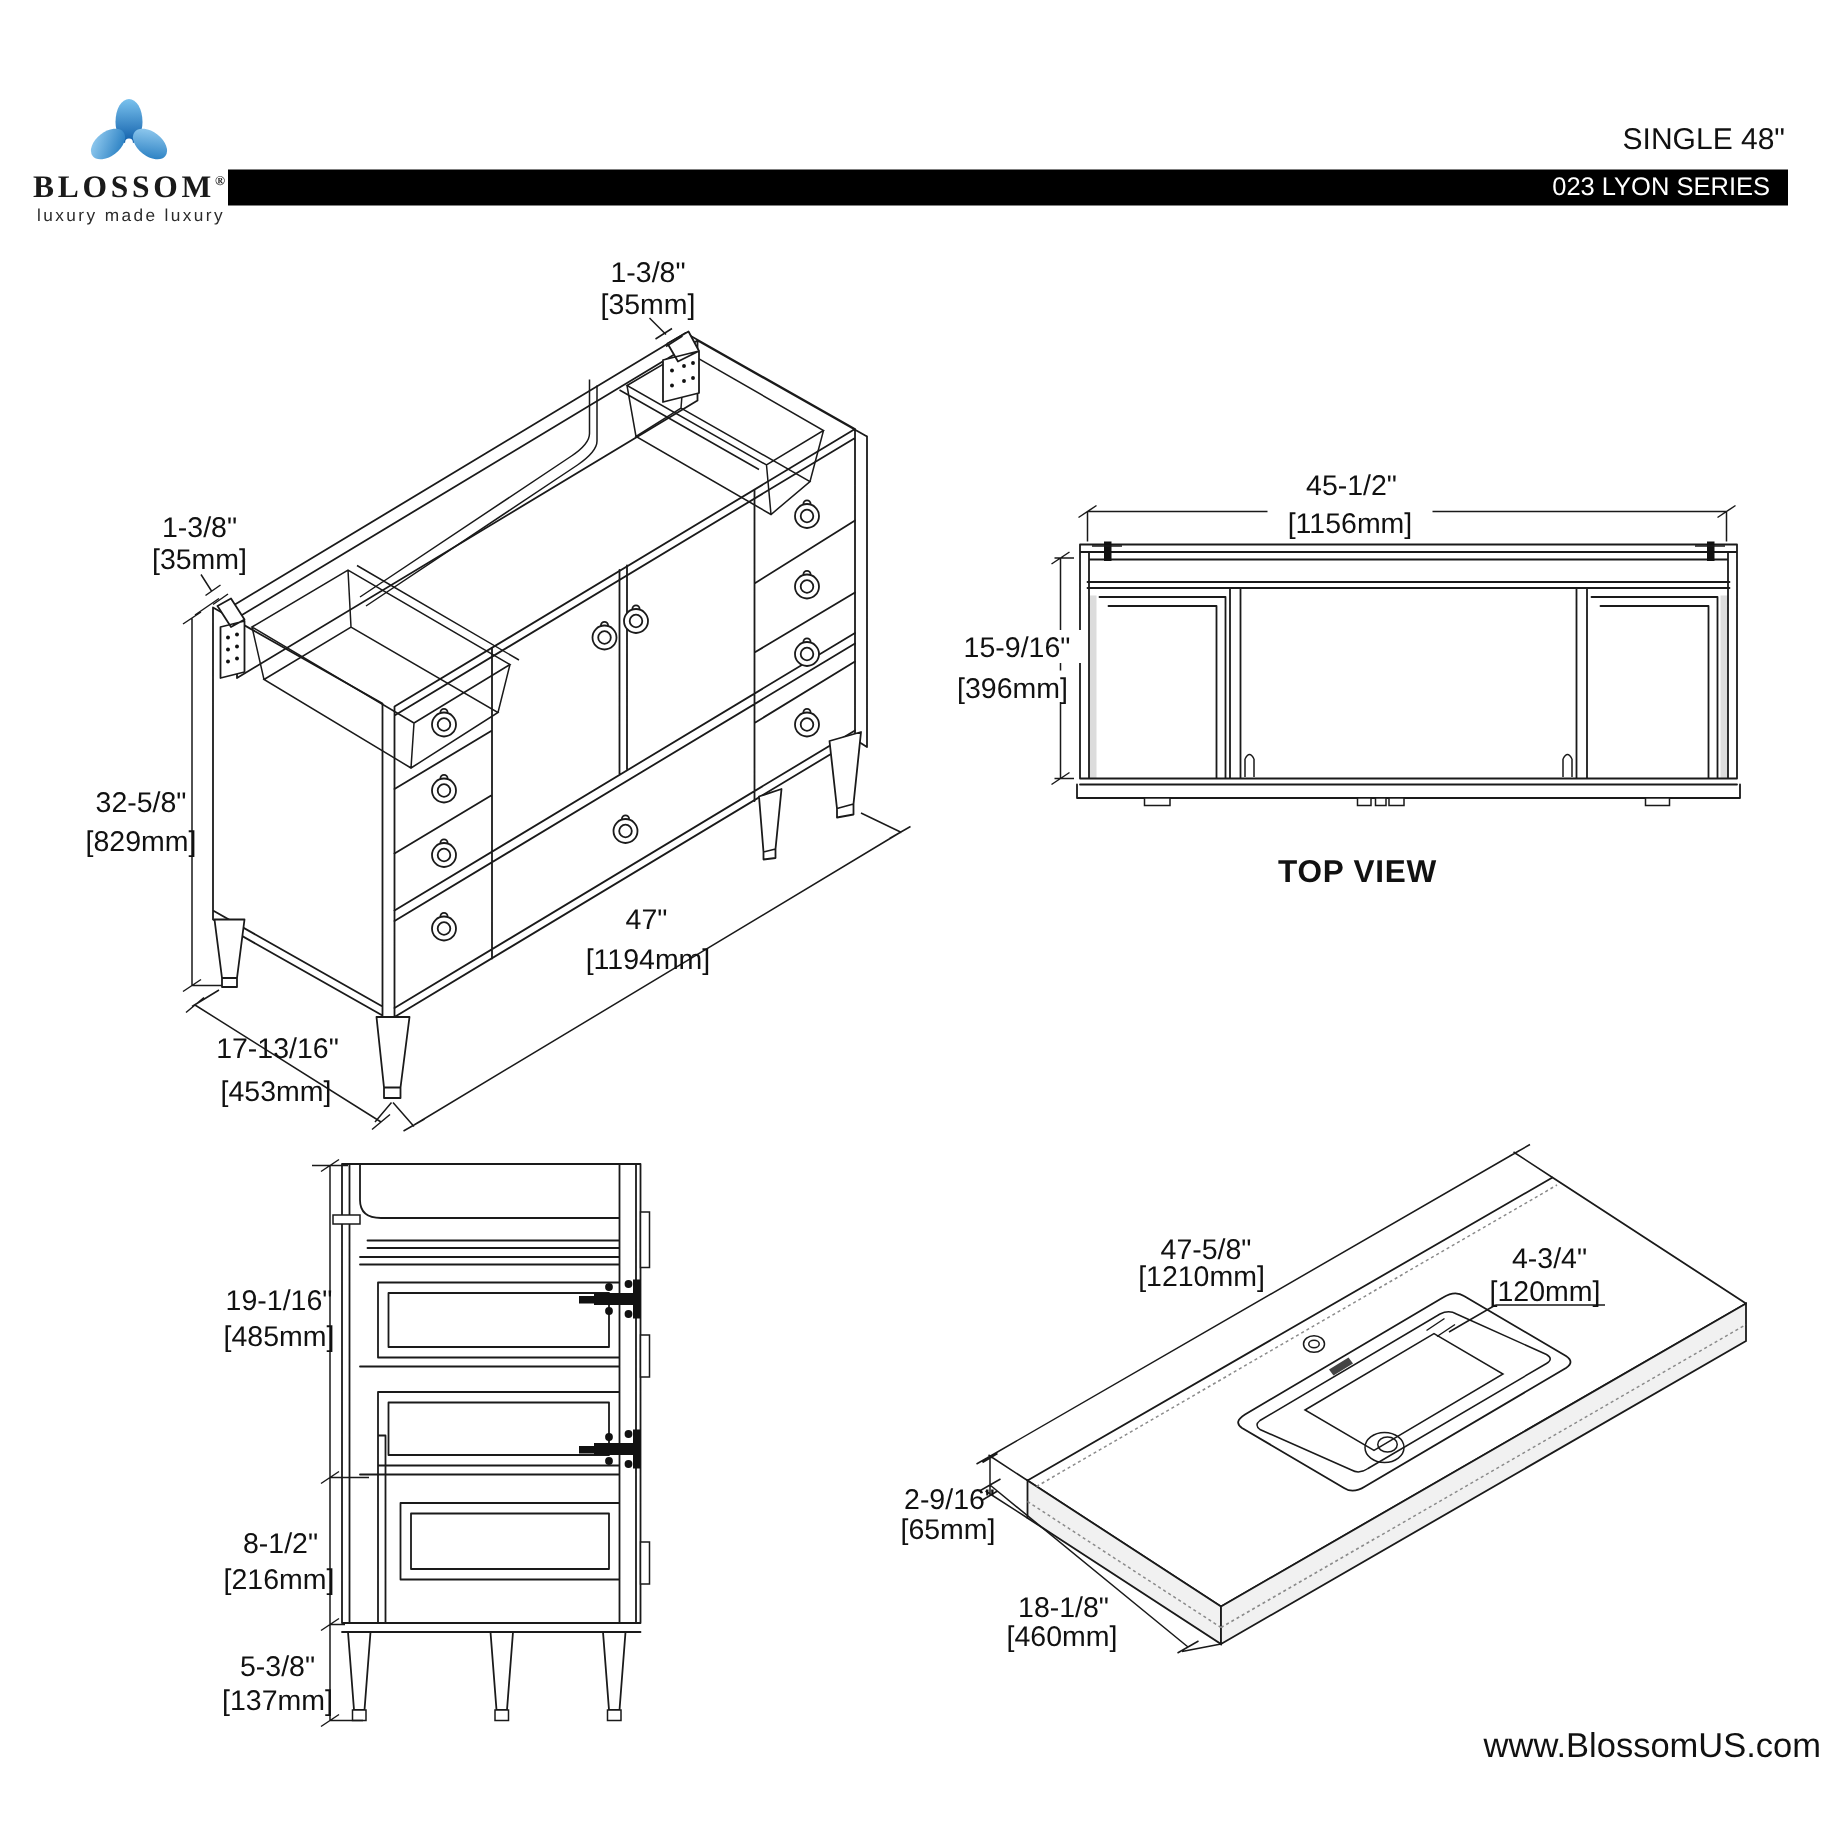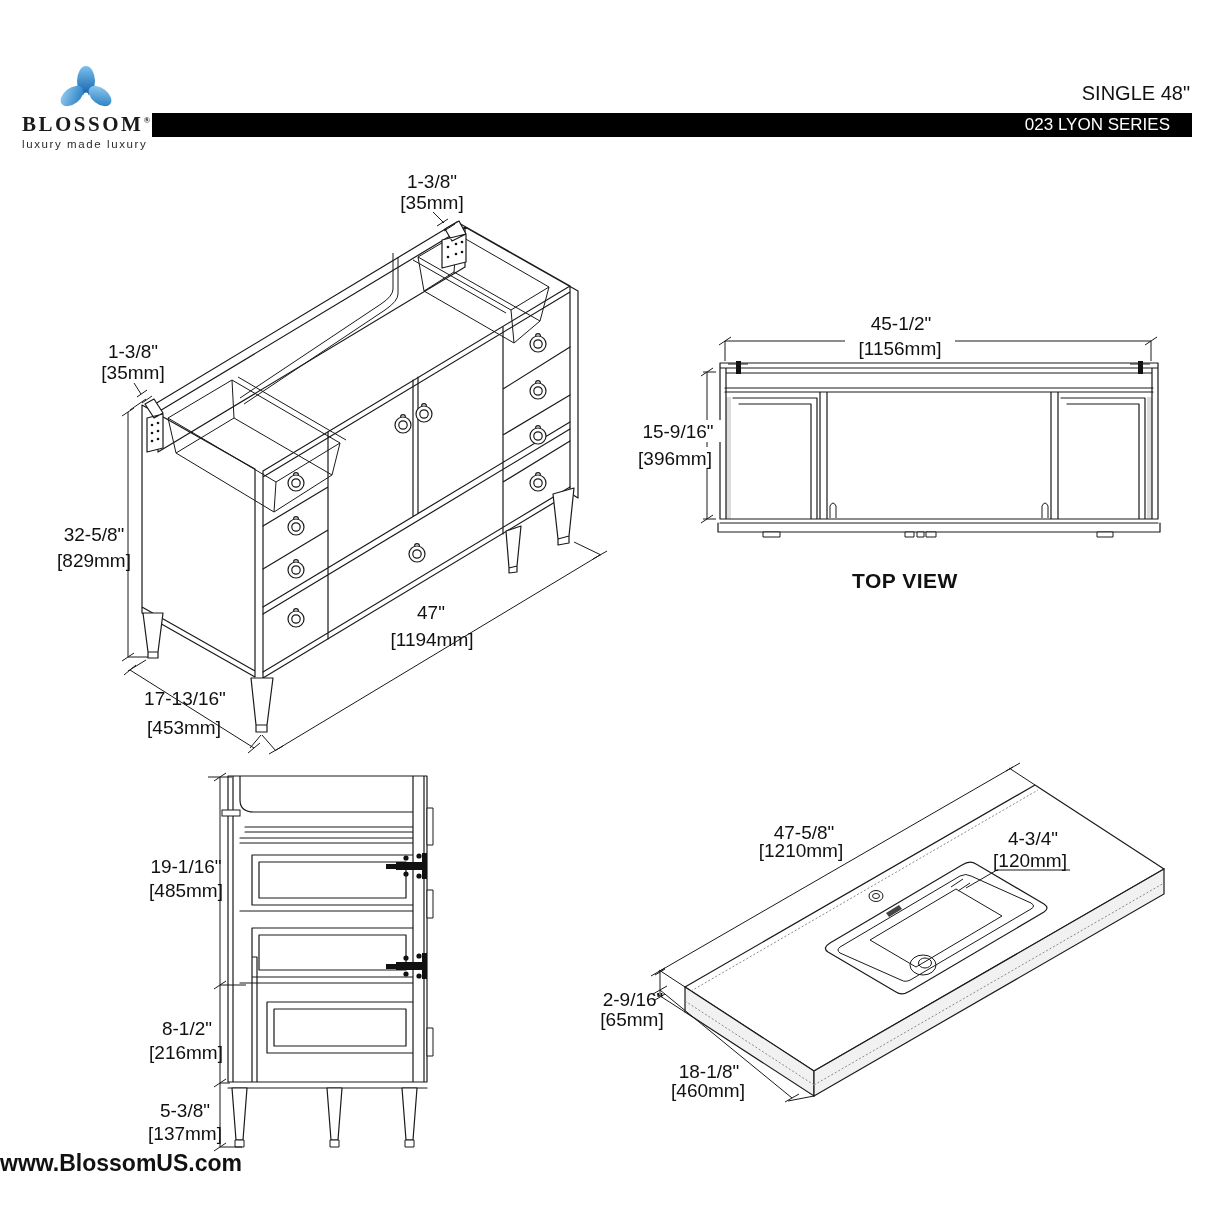--- a/index.html
+++ b/index.html
@@ -1,29 +1,29 @@
 <!DOCTYPE html>
 <html><head>
 <meta charset="utf-8">
 <style>
   html,body{margin:0;padding:0;background:#fff;}
   .page{position:relative;width:1214px;height:1214px;background:#fff;overflow:hidden;
         font-family:"Liberation Sans",sans-serif;color:#111;}
   
-  .logo{position:absolute;left:22px;top:64px;width:128px;text-align:left;}
+  .logo{position:absolute;left:22px;top:64px;width:128px;text-align:right;}
   .logo .flower{display:block;margin:0 auto;}
   .brand{font-family:"Liberation Serif",serif;font-weight:bold;font-size:21px;
          letter-spacing:2.5px;color:#1a1a1a;line-height:1;margin-top:2px;}
   .brand sup{font-size:9px;letter-spacing:0;}
   .tagline{font-size:11.5px;letter-spacing:1.6px;color:#2b2b2b;margin-top:3px;white-space:nowrap;}
   .product-title{position:absolute;right:24px;top:82px;font-size:20px;color:#111;}
   .series-bar{position:absolute;left:152px;right:22px;top:113px;height:24px;background:#000;}
-  .series-bar span{display:block;text-align:right;color:#fff;font-size:17px;line-height:24px;padding-right:22px;}
+  .series-bar span{display:block;text-align:right;color:#fff;font-size:17px;line-height:24px;padding-right:12px;}
   
-  .footer{position:absolute;left:0;right:16px;top:1150px;text-align:left;font-size:23px;color:#111;font-weight:bold;}
+  .footer{position:absolute;left:0;right:0;top:1150px;text-align:right;font-size:23px;color:#111;}
   
   svg.canvas{position:absolute;left:0;top:0;}
   .ln{fill:none;stroke:#1a1a1a;stroke-width:1.2;stroke-linecap:round;stroke-linejoin:round;}
   .thin{fill:none;stroke:#1a1a1a;stroke-width:1;}
   .fillw{fill:#fff;}
   .band{fill:#f1f1f1;stroke:#1a1a1a;stroke-width:1.2;}
   .gray{fill:#dcdcdc;}
   .blk{fill:#111;stroke:none;}
   .dim{font-family:"Liberation Sans",sans-serif;font-size:19px;fill:#111;text-anchor:middle;}
   .title{font-family:"Liberation Sans",sans-serif;font-size:21px;font-weight:bold;fill:#111;

